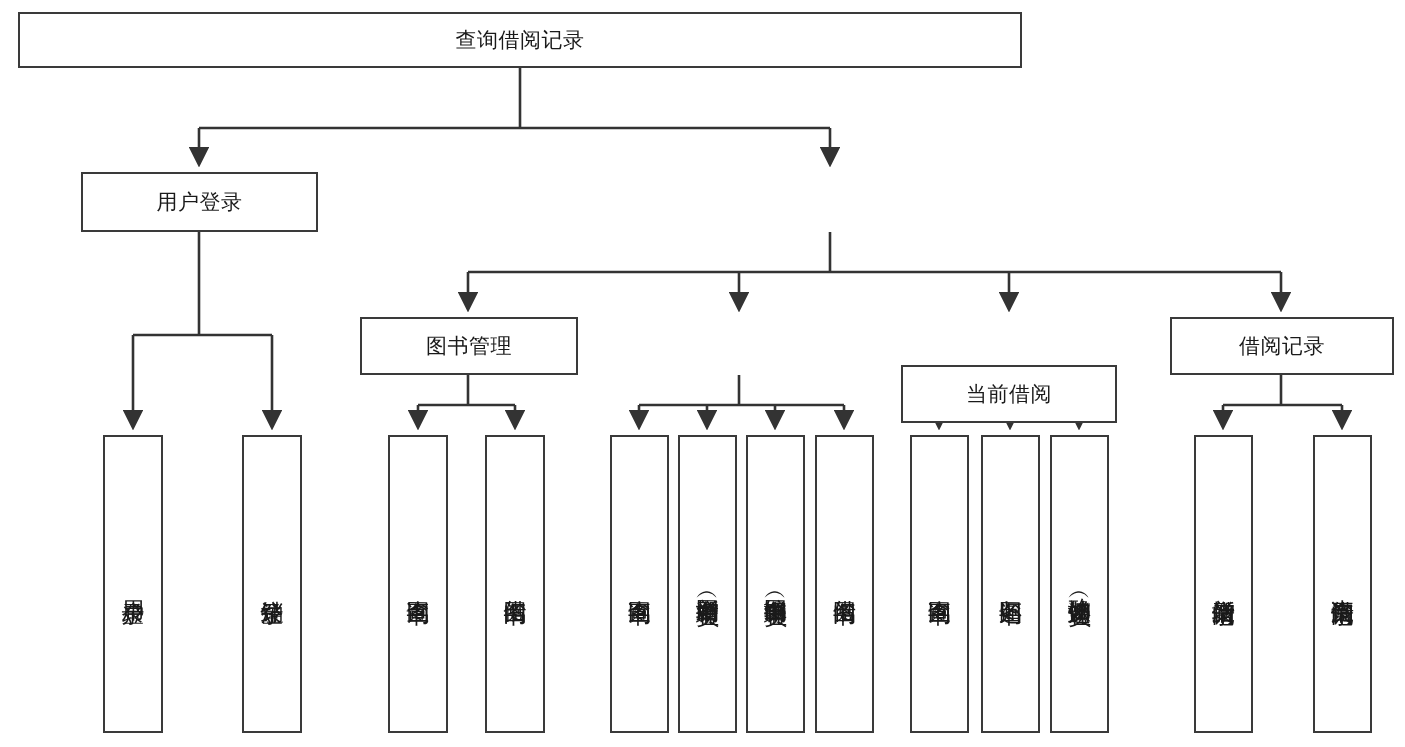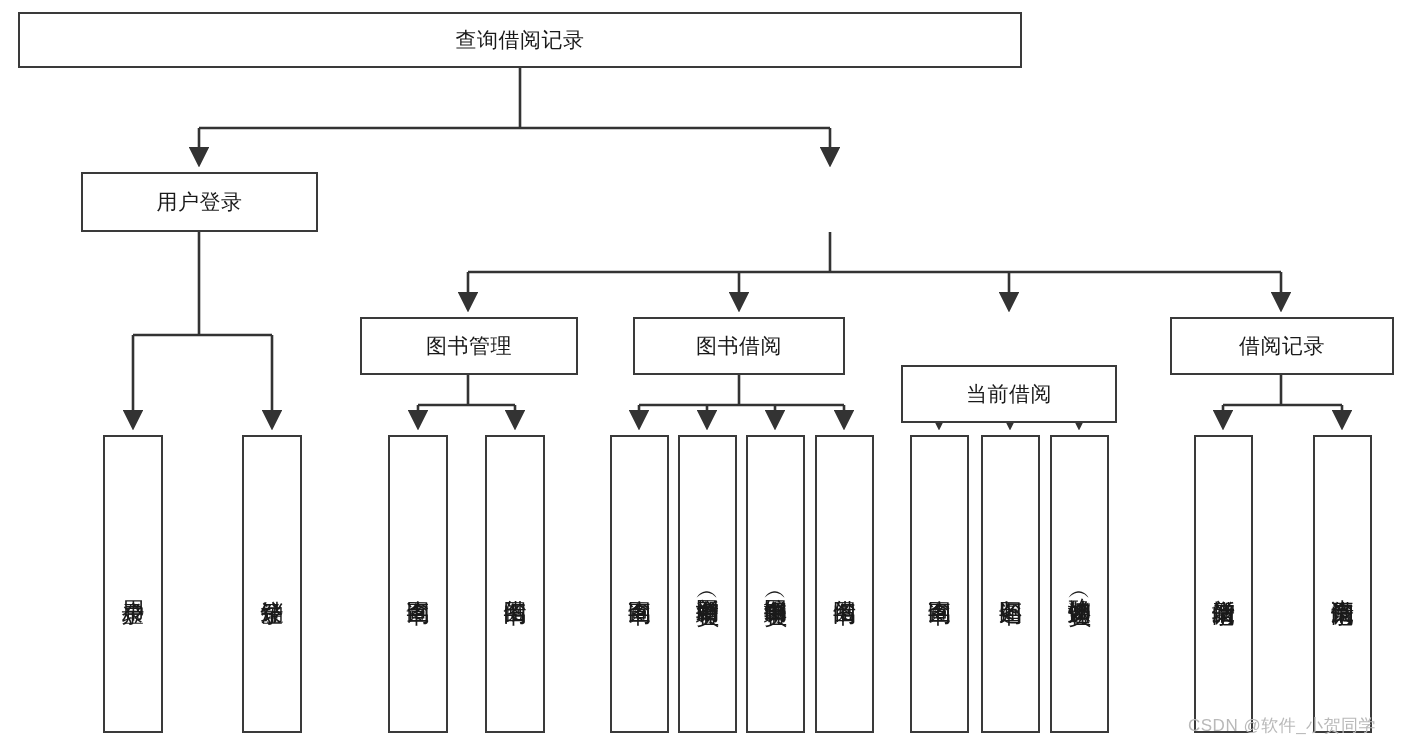--- a/index.html
+++ b/index.html
@@ -126,23 +126,20 @@
     <span class="node-label">查询借阅记录</span>
   </div>
 
   <div class="node h" style="left:81px; top:172px; width:237px; height:60px;">
     <span class="node-label">用户登录</span>
   </div>
 
   <div class="node h" style="left:360px; top:317px; width:218px; height:58px;">
     <span class="node-label">图书管理</span>
   </div>
-  <div class="node h" style="left:633px; top:317px; width:212px; height:58px;">
-    <span class="node-label">图书借阅</span>
-  </div>
   <div class="node h" style="left:901px; top:317px; width:216px; height:58px;margin-top:48px;">
     <span class="node-label">当前借阅</span>
   </div>
   <div class="node h" style="left:1170px; top:317px; width:224px; height:58px;">
     <span class="node-label">借阅记录</span>
   </div>
 
   <div class="node v" style="left:103px; top:435px; width:60px; height:298px;">
     <span class="node-label">用户登录</span>
   </div>
@@ -180,15 +177,14 @@
     <span class="node-label">确认归还（管理员）</span>
   </div>
 
   <div class="node v" style="left:1194px; top:435px; width:59px; height:298px;">
     <span class="node-label">新增借阅记录</span>
   </div>
   <div class="node v" style="left:1313px; top:435px; width:59px; height:298px;">
     <span class="node-label">查询借阅记录</span>
   </div>
 
-  <div class="watermark">CSDN @软件_小贺同学</div>
 
 </div>
 
 </body></html>

